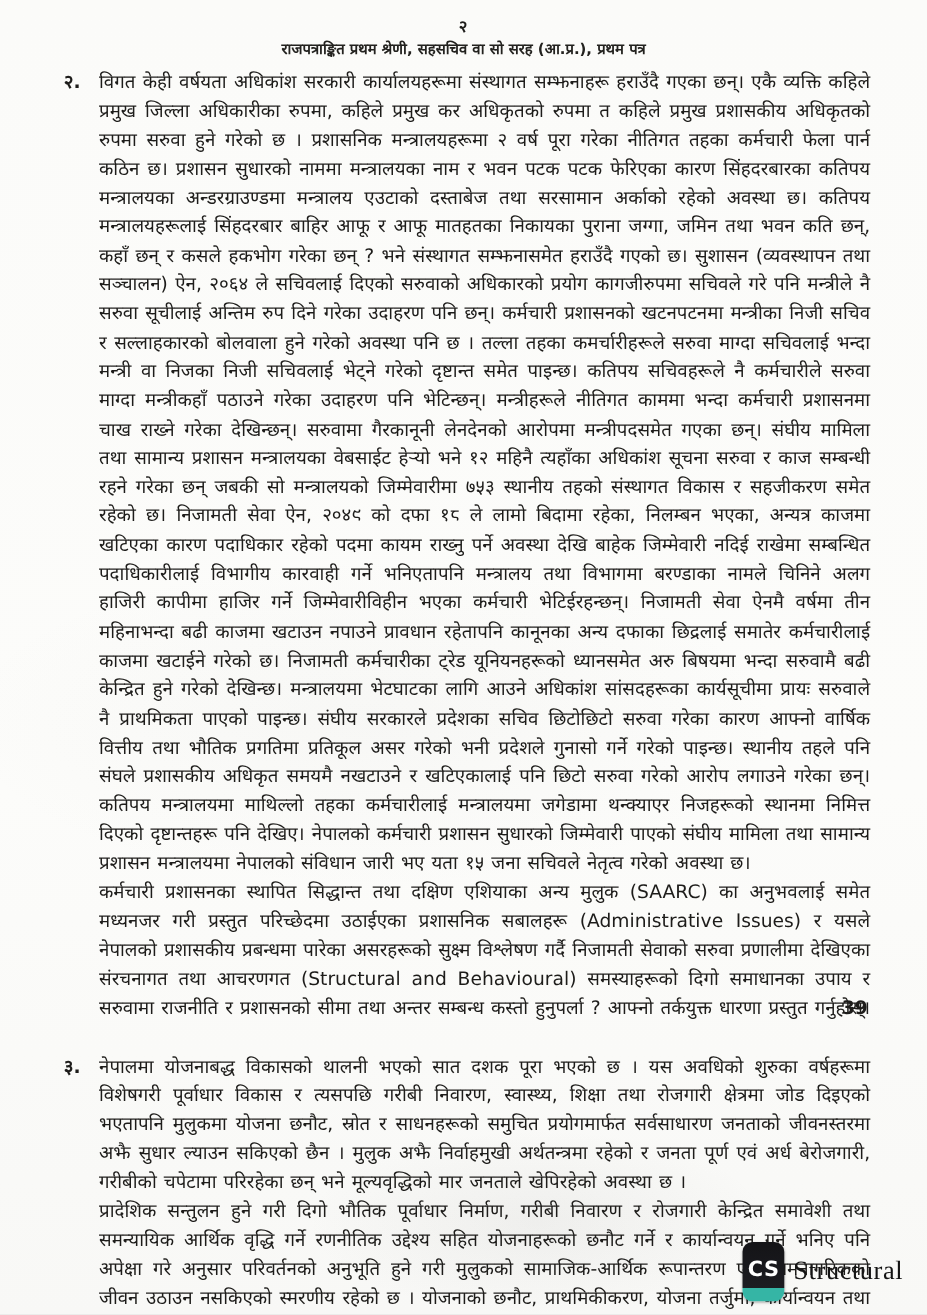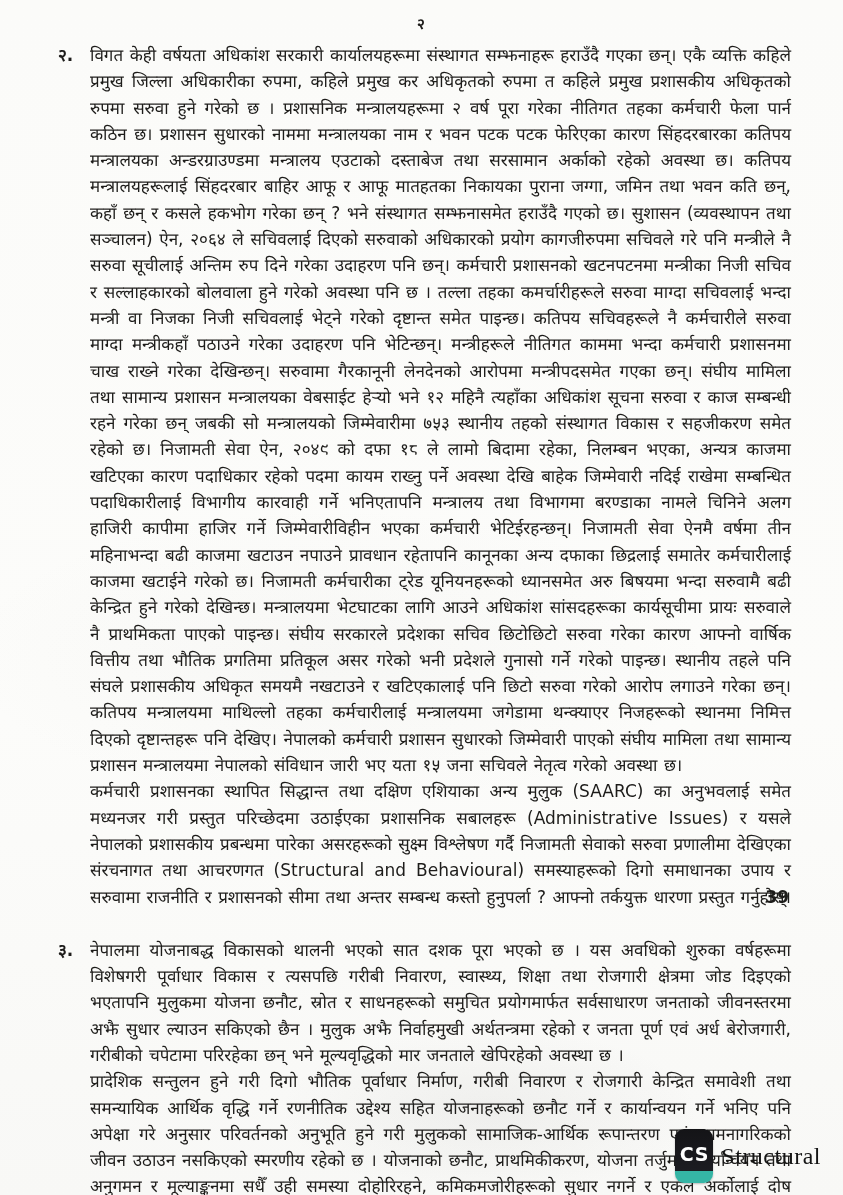--- a/index.html
+++ b/index.html
@@ -120,20 +120,21 @@
     letter-spacing: 0.5px;
   }
 </style>
 </head>
 <body>
 
 <div class="page">
 
   <div class="page-number">२</div>
 
+  <div class="header-title">राजपत्राङ्कित प्रथम श्रेणी, सहसचिव वा सो सरह (आ.प्र.), प्रथम पत्र</div>
 
   <div class="content">
 
     <div class="question">
       <div class="q-number">२.</div>
       <div class="q-body">
         <p>विगत केही वर्षयता अधिकांश सरकारी कार्यालयहरूमा संस्थागत सम्झनाहरू हराउँदै गएका छन्। एकै व्यक्ति कहिले प्रमुख जिल्ला अधिकारीका रुपमा, कहिले प्रमुख कर अधिकृतको रुपमा त कहिले प्रमुख प्रशासकीय अधिकृतको रुपमा सरुवा हुने गरेको छ । प्रशासनिक मन्त्रालयहरूमा २ वर्ष पूरा गरेका नीतिगत तहका कर्मचारी फेला पार्न कठिन छ। प्रशासन सुधारको नाममा मन्त्रालयका नाम र भवन पटक पटक फेरिएका कारण सिंहदरबारका कतिपय मन्त्रालयका अन्डरग्राउण्डमा मन्त्रालय एउटाको दस्ताबेज तथा सरसामान अर्काको रहेको अवस्था छ। कतिपय मन्त्रालयहरूलाई सिंहदरबार बाहिर आफू र आफू मातहतका निकायका पुराना जग्गा, जमिन तथा भवन कति छन्, कहाँ छन् र कसले हकभोग गरेका छन् ? भने संस्थागत सम्झनासमेत हराउँदै गएको छ। सुशासन (व्यवस्थापन तथा सञ्चालन) ऐन, २०६४ ले सचिवलाई दिएको सरुवाको अधिकारको प्रयोग कागजीरुपमा सचिवले गरे पनि मन्त्रीले नै सरुवा सूचीलाई अन्तिम रुप दिने गरेका उदाहरण पनि छन्। कर्मचारी प्रशासनको खटनपटनमा मन्त्रीका निजी सचिव र सल्लाहकारको बोलवाला हुने गरेको अवस्था पनि छ । तल्ला तहका कमर्चारीहरूले सरुवा माग्दा सचिवलाई भन्दा मन्त्री वा निजका निजी सचिवलाई भेट्ने गरेको दृष्टान्त समेत पाइन्छ। कतिपय सचिवहरूले नै कर्मचारीले सरुवा माग्दा मन्त्रीकहाँ पठाउने गरेका उदाहरण पनि भेटिन्छन्। मन्त्रीहरूले नीतिगत काममा भन्दा कर्मचारी प्रशासनमा चाख राख्ने गरेका देखिन्छन्। सरुवामा गैरकानूनी लेनदेनको आरोपमा मन्त्रीपदसमेत गएका छन्। संघीय मामिला तथा सामान्य प्रशासन मन्त्रालयका वेबसाईट हेऱ्यो भने १२ महिनै त्यहाँका अधिकांश सूचना सरुवा र काज सम्बन्धी रहने गरेका छन् जबकी सो मन्त्रालयको जिम्मेवारीमा ७५३ स्थानीय तहको संस्थागत विकास र सहजीकरण समेत रहेको छ। निजामती सेवा ऐन, २०४९ को दफा १८ ले लामो बिदामा रहेका, निलम्बन भएका, अन्यत्र काजमा खटिएका कारण पदाधिकार रहेको पदमा कायम राख्नु पर्ने अवस्था देखि बाहेक जिम्मेवारी नदिई राखेमा सम्बन्धित पदाधिकारीलाई विभागीय कारवाही गर्ने भनिएतापनि मन्त्रालय तथा विभागमा बरण्डाका नामले चिनिने अलग हाजिरी कापीमा हाजिर गर्ने जिम्मेवारीविहीन भएका कर्मचारी भेटिईरहन्छन्। निजामती सेवा ऐनमै वर्षमा तीन महिनाभन्दा बढी काजमा खटाउन नपाउने प्रावधान रहेतापनि कानूनका अन्य दफाका छिद्रलाई समातेर कर्मचारीलाई काजमा खटाईने गरेको छ। निजामती कर्मचारीका ट्रेड यूनियनहरूको ध्यानसमेत अरु बिषयमा भन्दा सरुवामै बढी केन्द्रित हुने गरेको देखिन्छ। मन्त्रालयमा भेटघाटका लागि आउने अधिकांश सांसदहरूका कार्यसूचीमा प्रायः सरुवाले नै प्राथमिकता पाएको पाइन्छ। संघीय सरकारले प्रदेशका सचिव छिटोछिटो सरुवा गरेका कारण आफ्नो वार्षिक वित्तीय तथा भौतिक प्रगतिमा प्रतिकूल असर गरेको भनी प्रदेशले गुनासो गर्ने गरेको पाइन्छ। स्थानीय तहले पनि संघले प्रशासकीय अधिकृत समयमै नखटाउने र खटिएकालाई पनि छिटो सरुवा गरेको आरोप लगाउने गरेका छन्। कतिपय मन्त्रालयमा माथिल्लो तहका कर्मचारीलाई मन्त्रालयमा जगेडामा थन्क्याएर निजहरूको स्थानमा निमित्त दिएको दृष्टान्तहरू पनि देखिए। नेपालको कर्मचारी प्रशासन सुधारको जिम्मेवारी पाएको संघीय मामिला तथा सामान्य प्रशासन मन्त्रालयमा नेपालको संविधान जारी भए यता १५ जना सचिवले नेतृत्व गरेको अवस्था छ।</p>
         <p class="para-gap instruction">
           <span>कर्मचारी  प्रशासनका स्थापित सिद्धान्त तथा दक्षिण एशियाका अन्य मुलुक (SAARC) का अनुभवलाई समेत मध्यनजर गरी प्रस्तुत परिच्छेदमा उठाईएका प्रशासनिक सबालहरू (Administrative Issues) र यसले नेपालको प्रशासकीय प्रबन्धमा पारेका असरहरूको सुक्ष्म विश्लेषण गर्दै निजामती सेवाको सरुवा प्रणालीमा देखिएका संरचनागत तथा आचरणगत (Structural and Behavioural) समस्याहरूको दिगो समाधानका उपाय र सरुवामा राजनीति र प्रशासनको सीमा तथा अन्तर सम्बन्ध कस्तो हुनुपर्ला ? आफ्नो तर्कयुक्त धारणा प्रस्तुत गर्नुहोस्।</span>
           <span class="marks">39</span>

